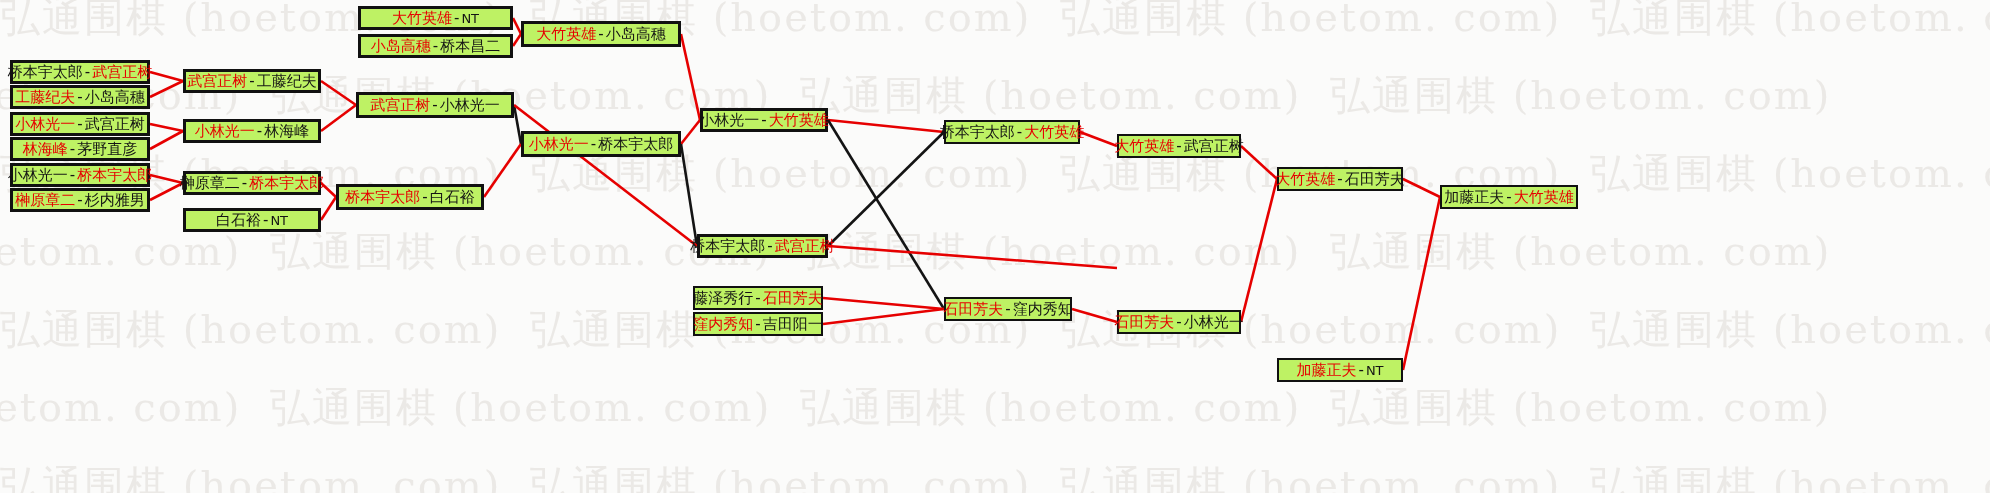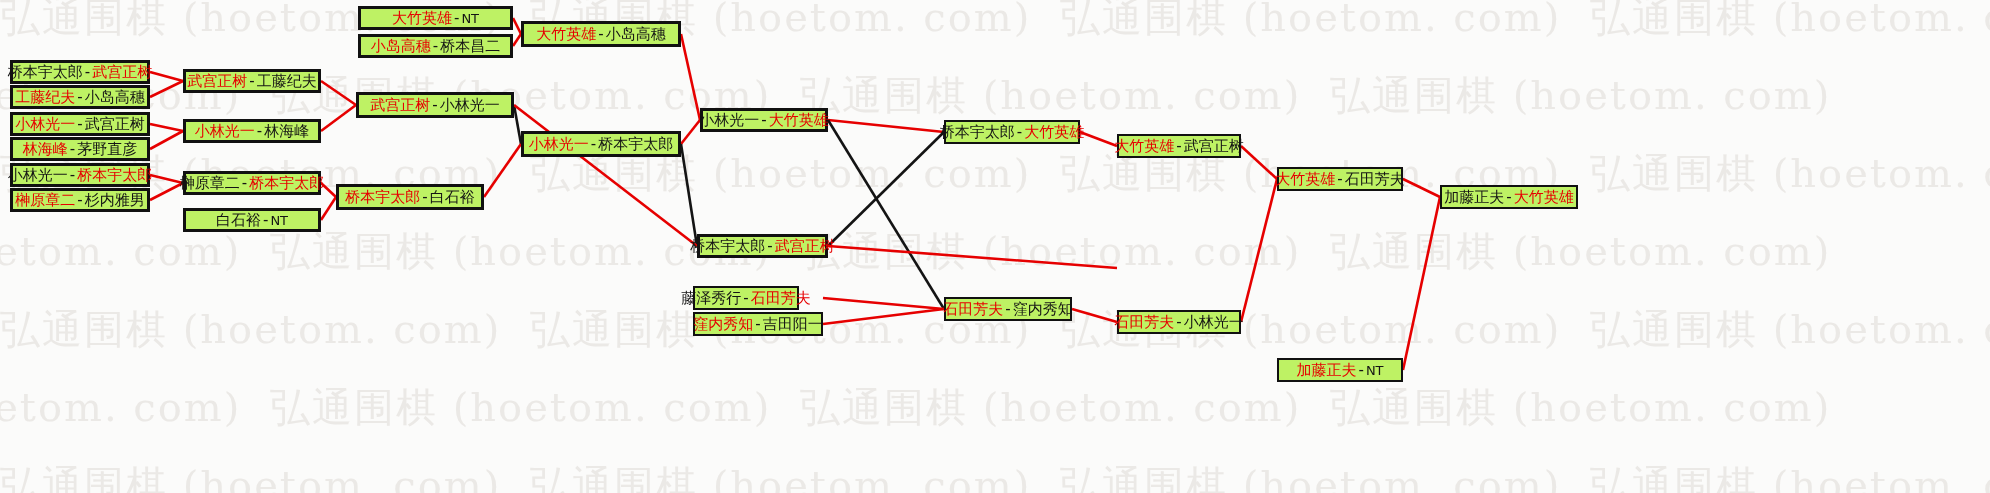--- a/index.html
+++ b/index.html
@@ -202,21 +202,21 @@
       <div class="box" style="left: 944px; top: 120px; width: 136px; height: 24px;">
         <span class="p lose">桥本宇太郎</span>
         <span class="dash">-</span>
         <span class="p win">大竹英雄</span>
       </div>
       <div class="box" style="left: 1117px; top: 134px; width: 124px; height: 24px;">
         <span class="p win">大竹英雄</span>
         <span class="dash">-</span>
         <span class="p lose">武宫正树</span>
       </div>
-      <div class="box" style="left: 693px; top: 286px; width: 106px; height: 24px;">
+      <div class="box" style="left: 693px; top: 286px; width: 130px; height: 24px;">
         <span class="p lose">藤泽秀行</span>
         <span class="dash">-</span>
         <span class="p win">石田芳夫</span>
       </div>
       <div class="box" style="left: 693px; top: 312px; width: 130px; height: 24px;">
         <span class="p win">窪内秀知</span>
         <span class="dash">-</span>
         <span class="p lose">吉田阳一</span>
       </div>
       <div class="box" style="left: 944px; top: 297px; width: 128px; height: 24px;">

